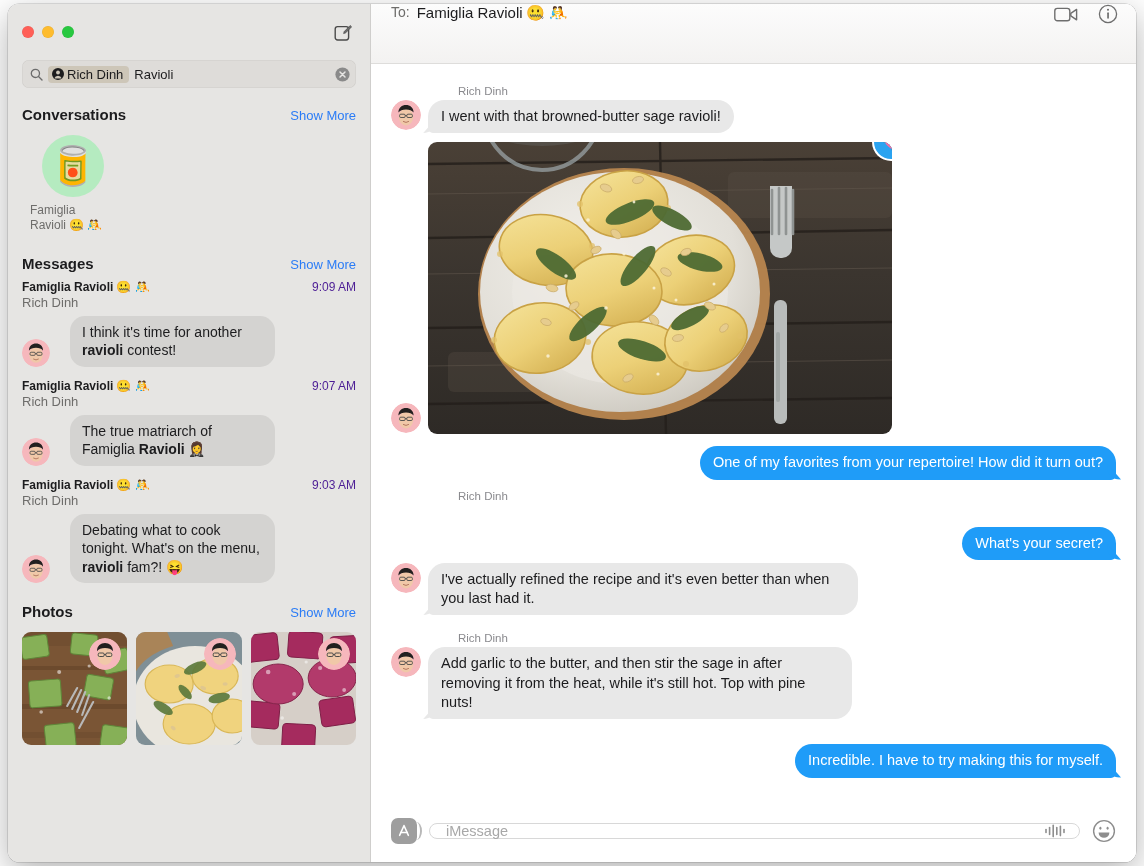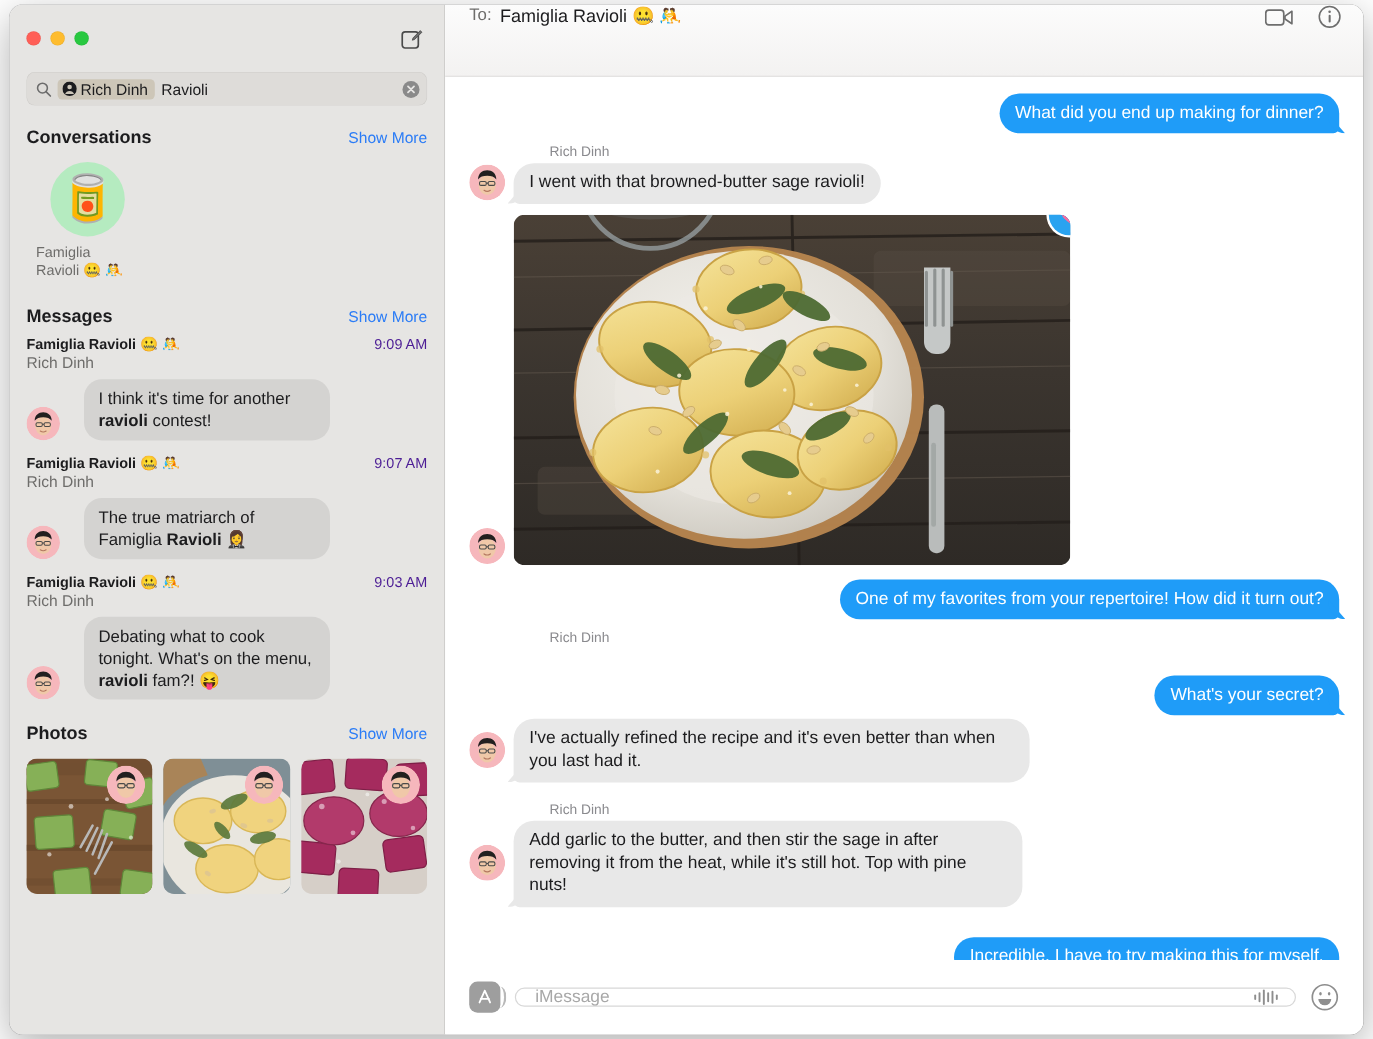--- a/index.html
+++ b/index.html
@@ -209,21 +209,21 @@
   .thread {
     flex: 1;
     overflow: hidden;
     padding: 14px 20px 4px 20px;
     display: flex;
     flex-direction: column;
   }
 
   .row { display: flex; margin-bottom: 3px; }
   .row.out { justify-content: flex-end; }
-  .row.in { justify-content: flex-start; align-items: center; gap: 7px; }
+  .row.in { justify-content: flex-start; align-items: flex-start; gap: 7px; }
 
   .bubble {
     max-width: 430px;
     border-radius: 17px;
     padding: 7px 13px;
     font-size: 14.5px;
     line-height: 1.33;
     position: relative;
     word-wrap: break-word;
   }
@@ -635,23 +635,20 @@
             <circle cx="10" cy="10" r="8.6" fill="none" stroke="#6e6e6e" stroke-width="1.3"></circle>
             <circle cx="10" cy="5.7" r="1.05" fill="#6e6e6e"></circle>
             <rect x="9.2" y="8.3" width="1.7" height="6.4" rx="0.85" fill="#6e6e6e"></rect>
           </svg>
         </div>
       </div>
     </div>
 
     <div class="thread">
 
-      <div class="row out">
-        <div class="bubble out">What did you end up making for dinner?</div>
-      </div>
 
       <div class="sender-label">Rich Dinh</div>
       <div class="row in">
         <div class="thread-avatar">
           <svg class="scene" viewBox="0 0 30 30">
             <circle cx="15" cy="15" r="15" fill="#f6b7bc"></circle>
             <ellipse cx="15" cy="17" rx="7.2" ry="8.4" fill="#f0c8a8"></ellipse>
             <path d="M7.4 12.5c0-5 3.6-7.6 7.6-7.6s7.6 2.6 7.6 7.6c-1.6-2.2-4.2-3.1-7.6-3.1s-6 0.9-7.6 3.1z" fill="#22201f"></path>
             <rect x="8.6" y="14.2" width="5.6" height="3.3" rx="1.2" fill="none" stroke="#4a4a4a" stroke-width="0.9"></rect>
             <rect x="15.8" y="14.2" width="5.6" height="3.3" rx="1.2" fill="none" stroke="#4a4a4a" stroke-width="0.9"></rect>

